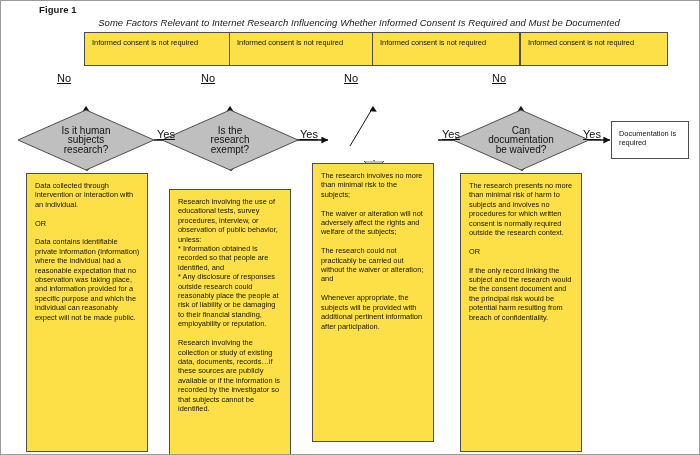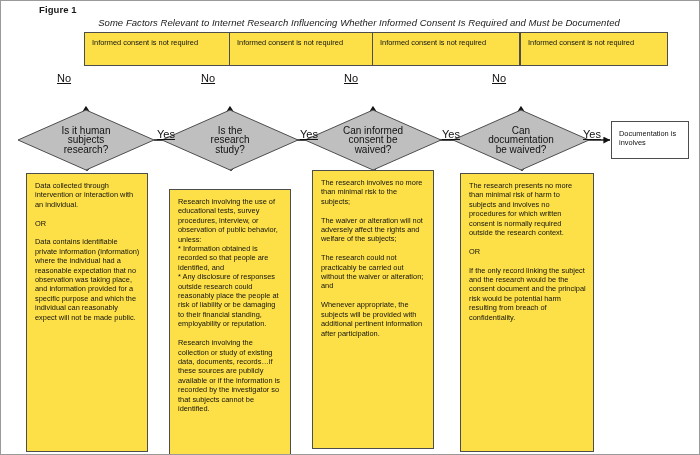--- a/index.html
+++ b/index.html
@@ -201,77 +201,69 @@
 subjects
 research?</div>
   </div>
 
   <div class="diamond-wrap" style="left:160px; top:108px;">
     <svg width="138" height="62" viewBox="0 0 138 62" xmlns="http://www.w3.org/2000/svg">
       <polygon points="69,1 137,31 69,61 1,31" fill="#bfbfbf" stroke="#4d4d4d" stroke-width="1"></polygon>
     </svg>
     <div class="diamond-label">Is the
 research
-study?</div>
-  </div>
-
-  <div class="diamond-wrap" style="left:303px; top:108px;">
-    <svg width="138" height="62" viewBox="0 0 138 62" xmlns="http://www.w3.org/2000/svg">
-      <polygon points="69,1 137,31 69,61 1,31" fill="#bfbfbf" stroke="#4d4d4d" stroke-width="1"></polygon>
-    </svg>
-    <div class="diamond-label">Can informed
-consent be
-waived?</div>
-  </div>
+exempt?</div>
+  </div>
+
 
   <div class="diamond-wrap" style="left:451px; top:108px;">
     <svg width="138" height="62" viewBox="0 0 138 62" xmlns="http://www.w3.org/2000/svg">
       <polygon points="69,1 137,31 69,61 1,31" fill="#bfbfbf" stroke="#4d4d4d" stroke-width="1"></polygon>
     </svg>
     <div class="diamond-label">Can
 documentation
 be waived?</div>
   </div>
 
   <div class="edge-label" style="left:156px; top:129px;">Yes</div>
   <div class="edge-label" style="left:299px; top:129px;">Yes</div>
   <div class="edge-label" style="left:441px; top:129px;">Yes</div>
   <div class="edge-label" style="left:582px; top:129px;">Yes</div>
 
   <div class="node-box terminal-box" style="left:610px; top:120px; width:78px;">
-    <span class="box-text">Documentation is involves</span>
+    <span class="box-text">Documentation is required</span>
   </div>
 
   <div class="node-box detail-box" style="left:25px; top:172px; width:122px;">
     <span class="box-text">Data collected through intervention or interaction with an individual.
 
 OR
 
 Data contains identifiable private information (information) where the individual had a reasonable expectation that no observation was taking place, and information provided for a specific purpose and which the individual can reasonably expect will not be made public.</span>
   </div>
 
   <div class="node-box detail-box" style="left:168px; top:188px; width:122px;">
     <span class="box-text">Research involving the use of educational tests, survey procedures, interview, or observation of public behavior, unless:
 * Information obtained is recorded so that people are identified, and
 * Any disclosure of responses outside research could reasonably place the people at risk of liability or be damaging to their financial standing, employability or reputation.
 
 Research involving the collection or study of existing data, documents, records…if these sources are publicly available or if the information is recorded by the investigator so that subjects cannot be identified.</span>
   </div>
 
-  <div class="node-box detail-box" style="left:311px; top:169px; width:122px;">
+  <div class="node-box detail-box" style="left:311px; top:162px; width:122px;">
     <span class="box-text">The research involves no more than minimal risk to the subjects;
 
 The waiver or alteration will not adversely affect the rights and welfare of the subjects;
 
 The research could not practicably be carried out without the waiver or alteration; and
 
 Whenever appropriate, the subjects will be provided with additional pertinent information after participation.</span>
   </div>
 
-  <div class="node-box detail-box" style="left:459px; top:172px; width:134px;">
+  <div class="node-box detail-box" style="left:459px; top:172px; width:122px;">
     <span class="box-text">The research presents no more than minimal risk of harm to subjects and involves no procedures for which written consent is normally required outside the research context.
 
 OR
 
 If the only record linking the subject and the research would be the consent document and the principal risk would be potential harm resulting from breach of confidentiality.</span>
   </div>
 
 </div>
 
 </body></html>

